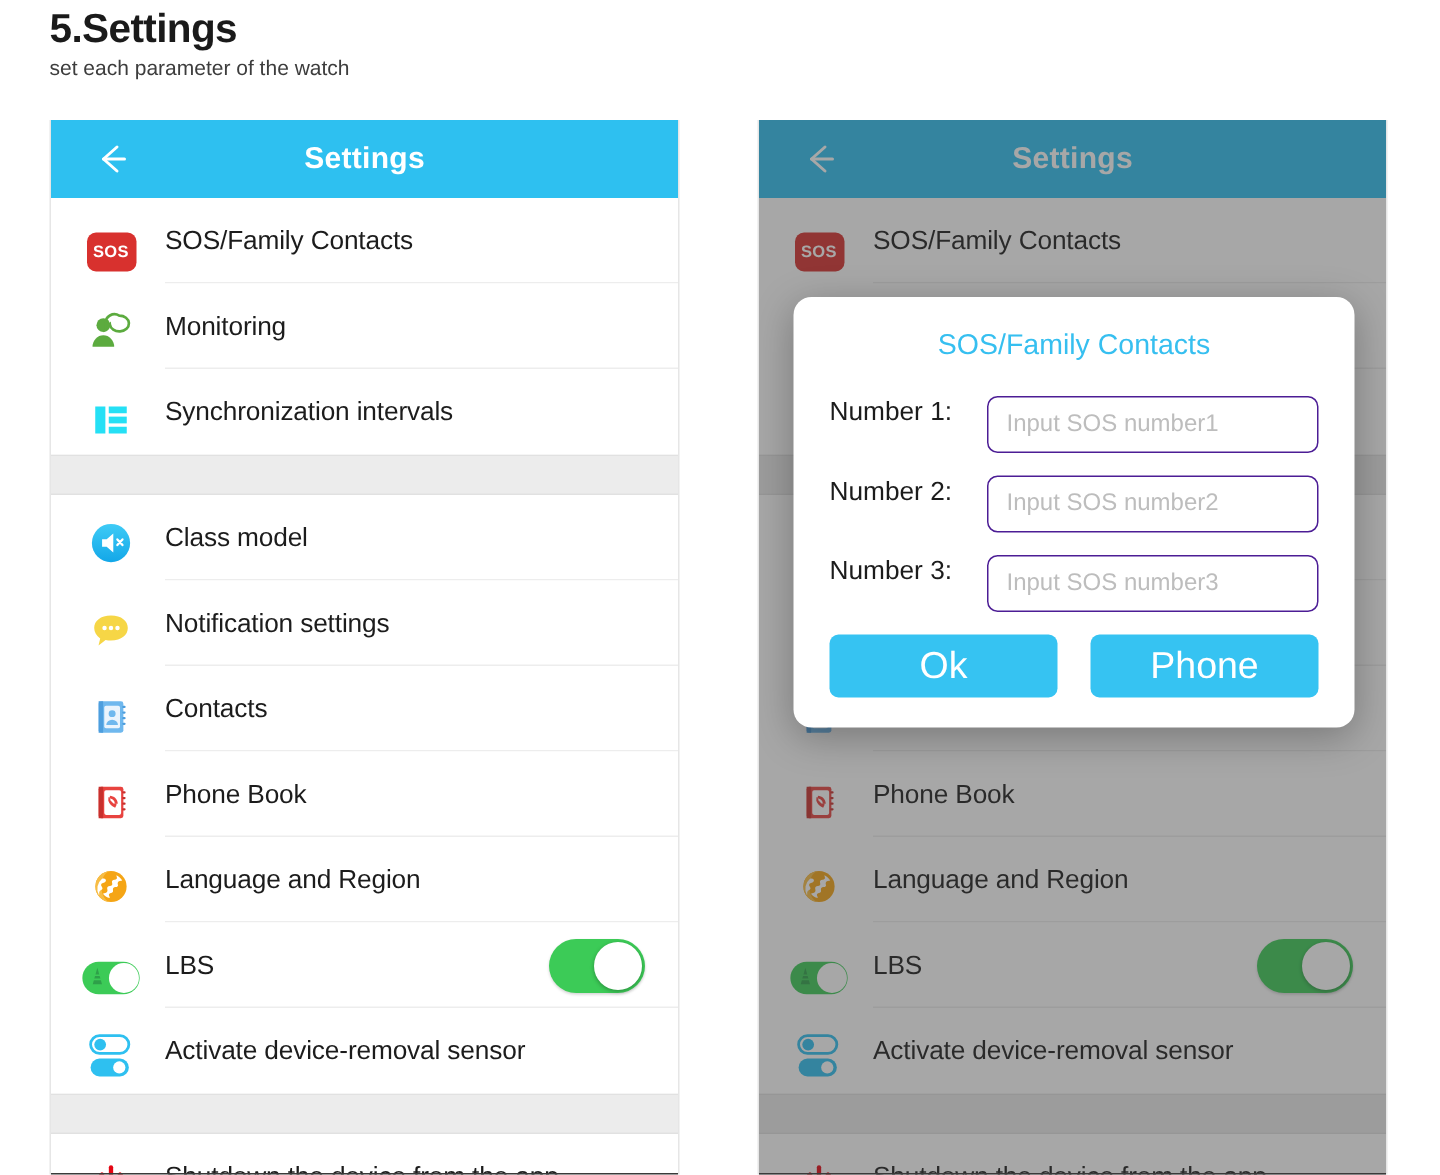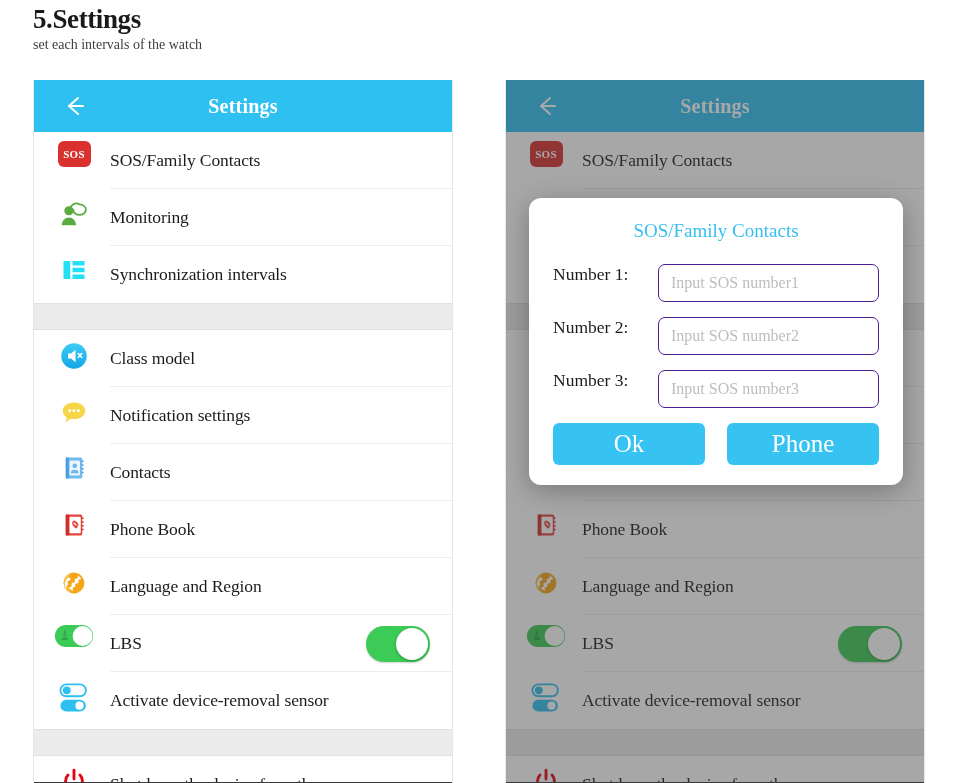--- a/index.html
+++ b/index.html
@@ -3,21 +3,21 @@
 <meta charset="utf-8">
 <style>
   html,body{margin:0;padding:0;}
   body{
     width:960px;height:783px;
     background:#ffffff;
     font-family:"Liberation Sans", sans-serif;
     -webkit-font-smoothing:antialiased;
     overflow:hidden;
   }
-  .stage{position:relative;width:960px;height:555px;font-family:Liberation Serif, serif;}
+  .stage{position:relative;width:960px;height:555px;}
 
   
   .caption{position:absolute;}
   .caption .title{
     font-size:27px;font-weight:700;color:#1a1a1a;letter-spacing:-.4px;
     line-height:30px;white-space:nowrap;
   }
   .caption .sub{
     font-size:14px;color:#3d3d3d;line-height:18px;margin-top:2px;white-space:nowrap;
   }
@@ -53,21 +53,21 @@
   }
 
   
   .list{background:#ffffff;}
   .row{
     position:relative;display:flex;align-items:center;
     height:57px;background:#ffffff;padding-left:20px;box-sizing:border-box;
   }
   .row .ico{
     width:40px;height:40px;flex:0 0 40px;
-    display:flex;align-items:flex-start;justify-content:center;margin-right:16px;
+    display:flex;align-items:flex-end;justify-content:center;margin-right:16px;
   }
   .row .label{
     font-size:17.5px;color:#1c1c1c;flex:1;letter-spacing:-.1px;white-space:nowrap;
   }
   .row .sep{
     position:absolute;left:76px;right:0;bottom:0;height:1px;background:#ededed;
   }
   .group-gap{height:25px;background:#ececec;border-top:1px solid #e1e1e1;border-bottom:1px solid #e1e1e1;}
 
   
@@ -119,21 +119,21 @@
     display:flex;align-items:center;justify-content:center;
   }
 </style>
 </head>
 <body>
 
 <div class="stage">
 
   <div class="caption" id="cap-left">
     <div class="title">5.Settings</div>
-    <div class="sub">set each intervals of the watch</div>
+    <div class="sub">set each parameter of the watch</div>
   </div>
 
 
   <div class="panel" id="panel-left">
     <div class="panel-inner">
 
       <div class="appbar">
         <span class="back">
           <svg viewBox="0 0 26 26" width="26" height="26">
               <path d="M16 5 L7 13 L16 21" fill="none" stroke="#ffffff" stroke-width="2" stroke-linecap="round" stroke-linejoin="round"></path>

